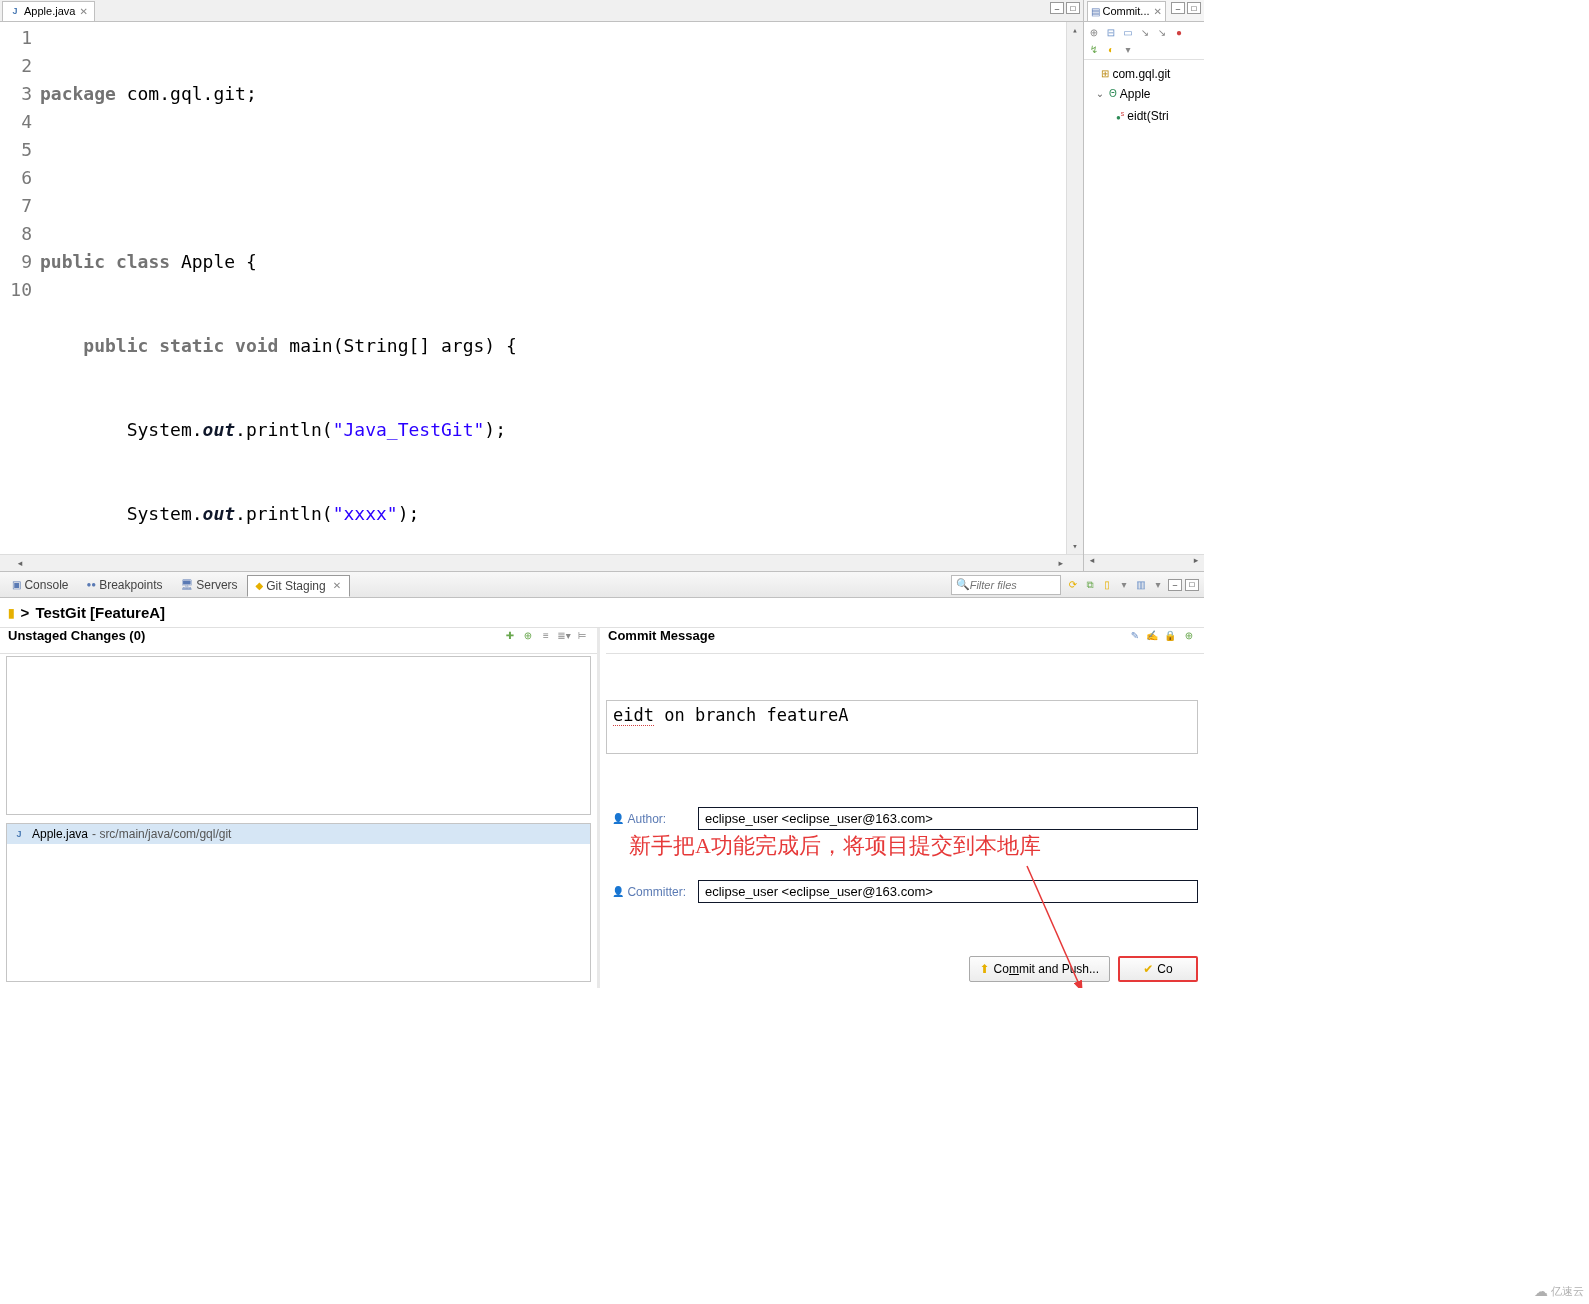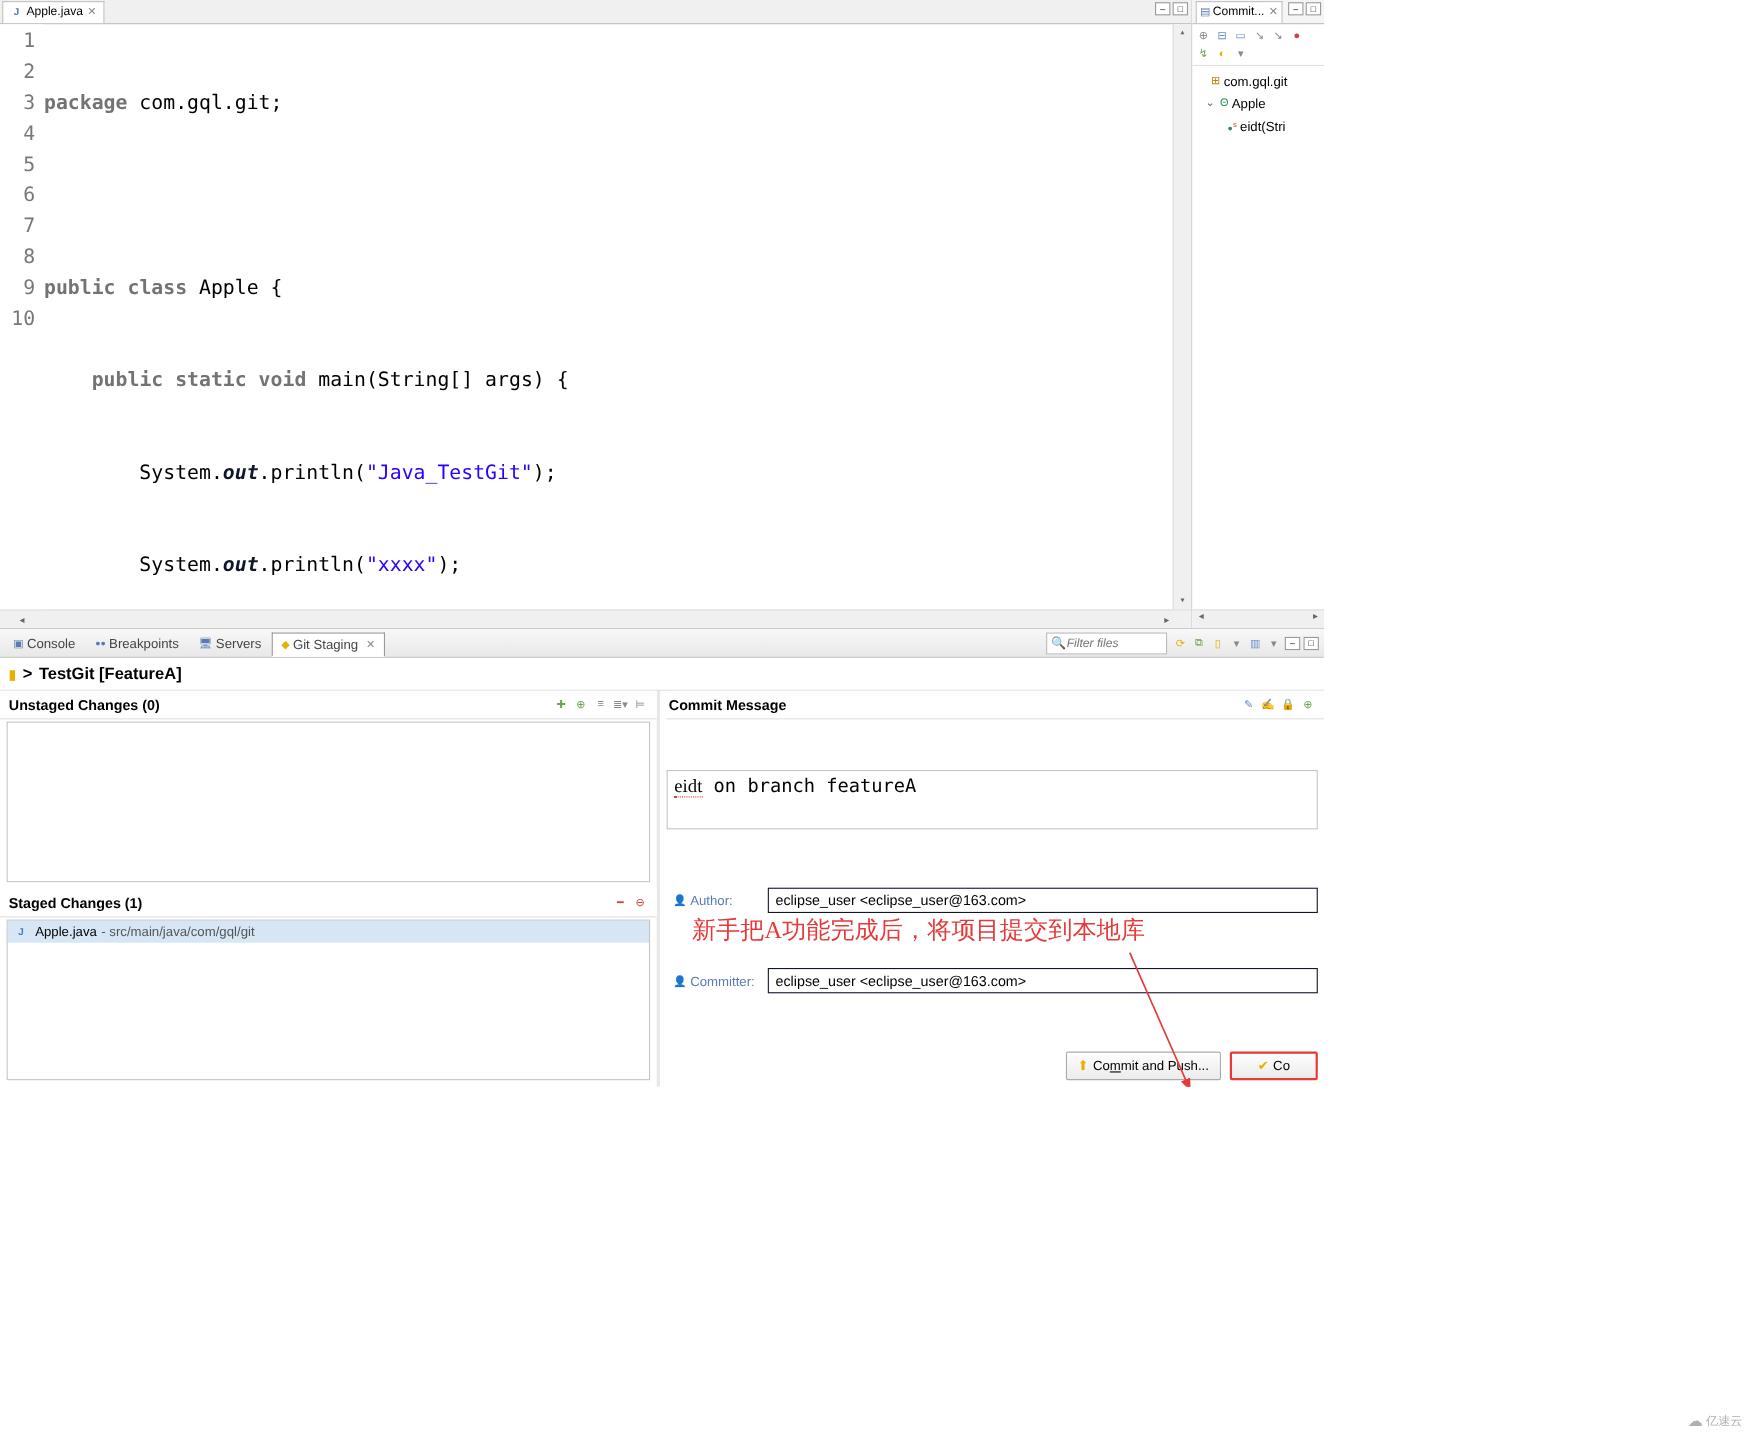--- a/index.html
+++ b/index.html
@@ -200,21 +200,21 @@
     
     .staging-body {
       flex: 1; display: flex;
       min-height: 0;
     }
     .staging-left {
       width: 600px; display: flex; flex-direction: column;
       border-right: 3px solid #e8e8e8;
     }
     .section-header {
-      height: 26px; display: flex; align-items: center;
+      height: 26px; display: flex; 
       padding: 0 8px; font-size: 13px; font-weight: 600;
       background: #fff; border-bottom: 1px solid #e0e0e0;
     }
     .section-header .tools {
       margin-left: auto; display: flex; gap: 4px; font-weight: normal;
     }
     .unstaged-body, .staged-body {
       flex: 1; border: 1px solid #c5c5c5; margin: 2px 6px 6px 6px;
       background: #fff; overflow: auto;
     }
@@ -230,21 +230,20 @@
     }
     .commit-msg-box {
       flex: 1; border: 1px solid #c5c5c5; margin: 2px 6px 6px 0;
       font-family: Consolas, monospace; font-size: 17px;
       padding: 4px 6px;
       position: relative;
       background: #fff;
     }
     .commit-msg-box .spellunder {
       border-bottom: 1px dotted #d04040;
-      font-family: Liberation Serif, serif;
     }
     .annotation-text {
       position: absolute;
       top: 130px; left: 22px;
       color: #e63939;
       font-family: "SimSun","Microsoft YaHei",serif;
       font-size: 22px;
       pointer-events: none;
     }
     .annotation-arrow {
@@ -420,27 +419,20 @@
       <span>Unstaged Changes (0)</span>
       <span class="tools">
         <span class="tb-icon" style="color:#6aa84f;">✚</span>
         <span class="tb-icon" style="color:#6aa84f;">⊕</span>
         <span class="tb-icon" style="color:#888;">≡</span>
         <span class="tb-icon" style="color:#888;">≣▾</span>
         <span class="tb-icon" style="color:#888;">⊨</span>
       </span>
     </div>
     <div class="unstaged-body"></div>
-    <div class="section-header">
-      <span>Staged Changes (1)</span>
-      <span class="tools">
-        <span class="tb-icon" style="color:#d04040;">━</span>
-        <span class="tb-icon" style="color:#d04040;">⊖</span>
-      </span>
-    </div>
     <div class="staged-body">
       <div class="file-row">
         <span class="tab-icon-j">J</span>
         <span>Apple.java</span>
         <span style="color:#555;"> - src/main/java/com/gql/git</span>
       </div>
     </div>
   </div>
   <div class="staging-right">
     <div class="section-header" style="padding-left:2px;">

